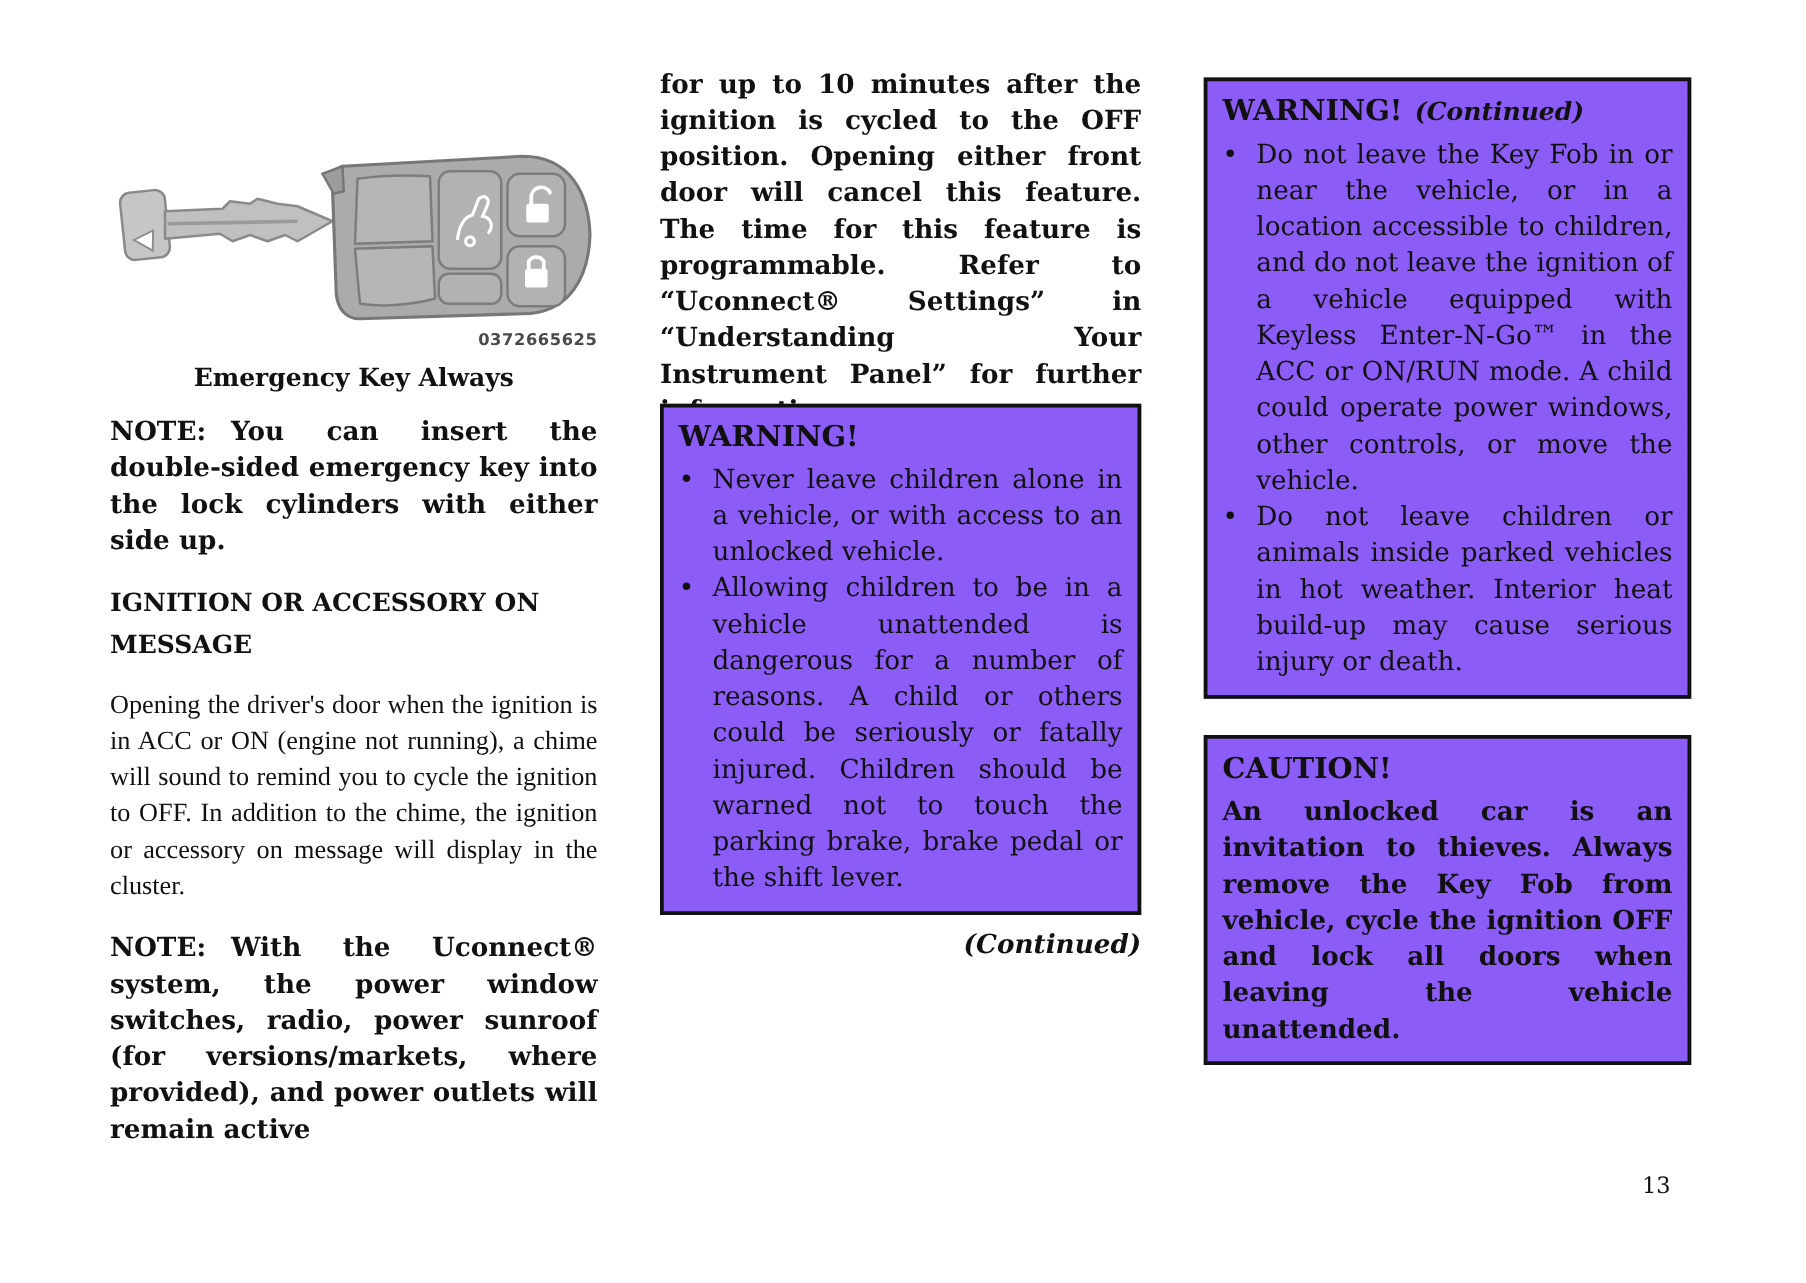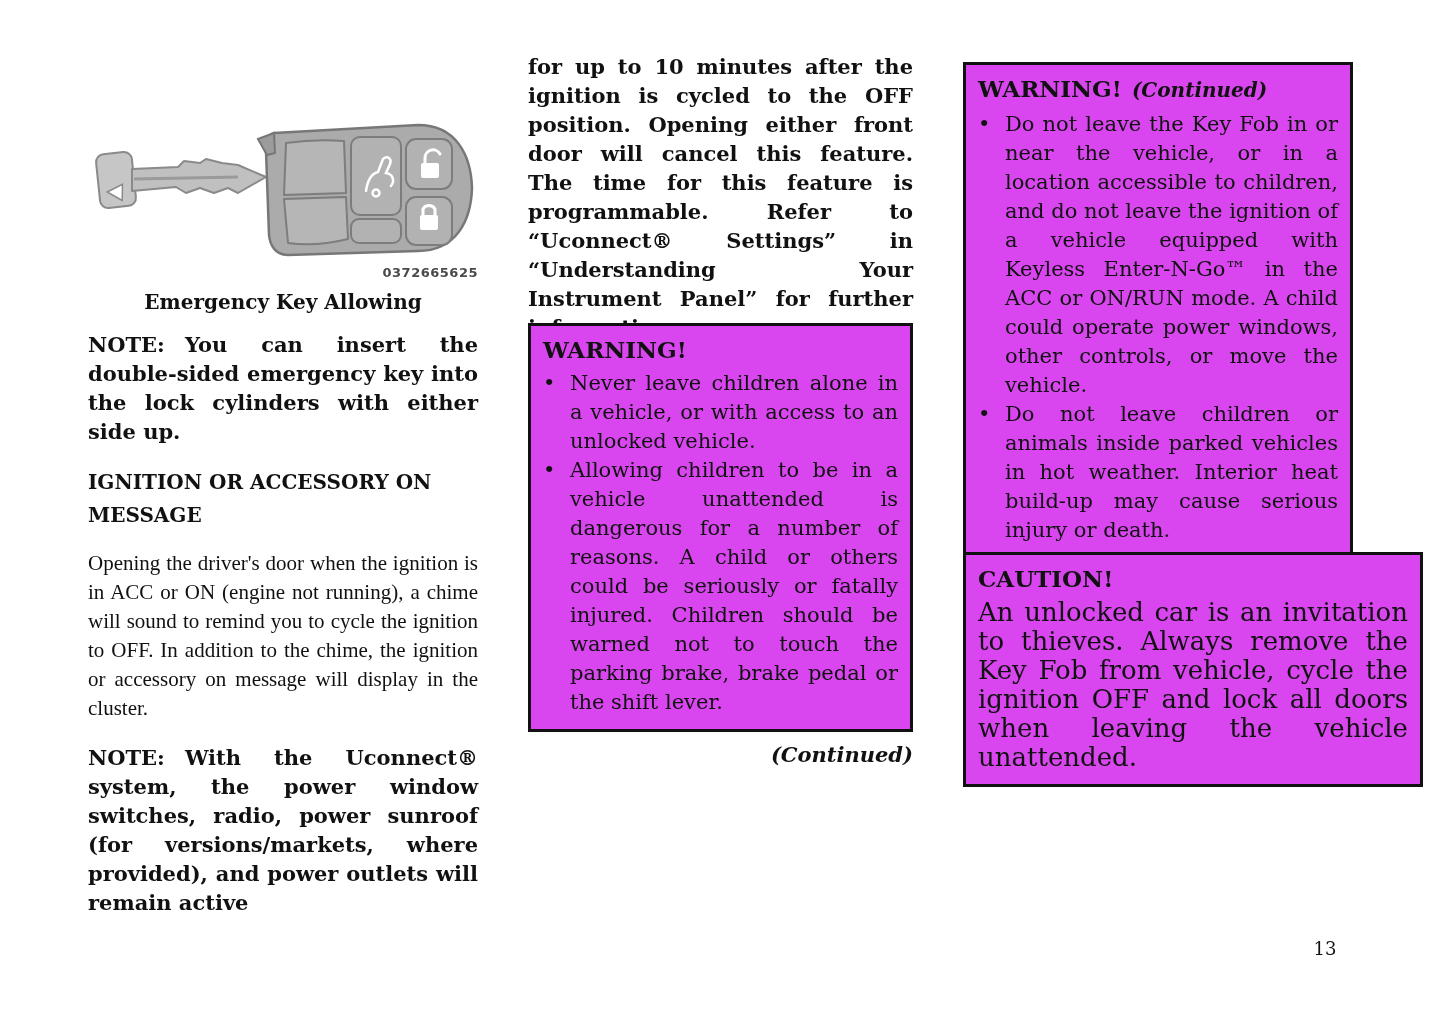--- a/index.html
+++ b/index.html
@@ -42,21 +42,21 @@
   .section-heading{
     font-weight:bold;font-size:20px;line-height:33px;
     margin-top:20px;text-align:left;
   }
   .para{margin-top:16px;font-family:Liberation Serif, serif;}
 
   
   .alert-box{
     border:3px solid #111111;
     padding:8px 12px 12px 12px;
-    background:#d946ef;
+    background:#8b5cf6;
   }
   .alert-title{
     font-weight:bold;font-size:23px;line-height:31px;
     margin-bottom:4px;
   }
   .alert-title .cont{
     font-style:italic;font-size:20px;font-weight:bold;
     margin-left:10px;
   }
   .bullet{display:flex;font-size:21px;line-height:29px;}
@@ -64,22 +64,22 @@
   .bullet .dot::before{content:"\2022";font-size:21px;}
   .bullet .btext{flex:1;text-align:justify;}
 
   .continued-note{
     text-align:right;font-weight:bold;font-style:italic;
     font-size:21px;margin-top:10px;
   }
 
   .mid-warning{position:absolute;left:528px;top:323px;width:385px;box-sizing:border-box;}
   .right-warning{position:absolute;left:963px;top:62px;width:390px;box-sizing:border-box;}
-  .right-caution{position:absolute;left:963px;top:552px;width:460px;box-sizing:border-box;}
-  .caution-text{font-size:26px;line-height:29px;text-align:justify;margin-top:2px;}
+  .right-caution{position:absolute;left:963px;top:588px;width:390px;box-sizing:border-box;}
+  .caution-text{font-size:21px;line-height:29px;text-align:justify;margin-top:2px;font-weight:bold;}
 
   .page-number{
     position:absolute;left:1300px;top:938px;width:50px;
     font-size:18px;text-align:center;
   }
 </style>
 </head>
 <body>
 
 <div class="page">
@@ -119,21 +119,21 @@
           </g>
 
           <rect x="318" y="84" width="46" height="48" rx="10" fill="#b2b2b2" stroke="#7d7d7d" stroke-width="2"></rect>
           <g stroke="#ffffff" fill="none" stroke-width="3">
             <rect x="332" y="102" width="18" height="15" rx="2" fill="#ffffff" stroke="none"></rect>
             <path d="M335 102 v-6 a7 7 0 0 1 12 0 v6" stroke-linecap="round"></path>
           </g>
         </g>
       </svg>
       <span class="fig-code">0372665625</span>
-      <div class="fig-caption">Emergency Key Allowing</div>
+      <div class="fig-caption">Emergency Key Always</div>
     </div>
 
     <p class="body-text bold note">
       <span class="note-label">NOTE:</span><span>You can insert the double-sided emergency key into the lock cylinders with either side up.</span>
     </p>
 
     <h2 class="section-heading">IGNITION OR ACCESSORY ON MESSAGE</h2>
 
     <p class="body-text para">Opening the driver's door when the ignition is in ACC or ON (engine not running), a chime will sound to remind you to cycle the ignition to OFF. In addition to the chime, the ignition or accessory on message will display in the cluster.</p>
 

